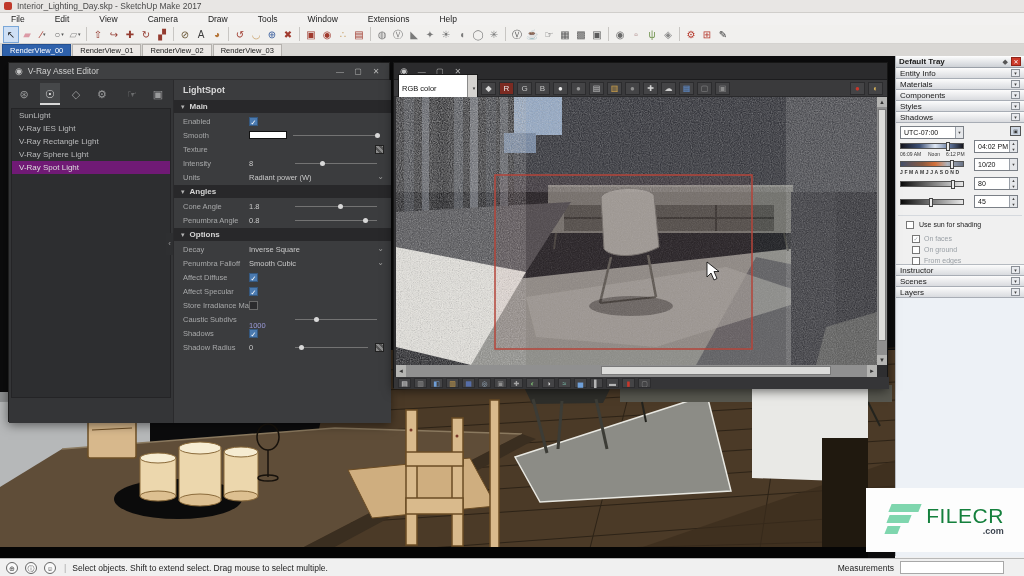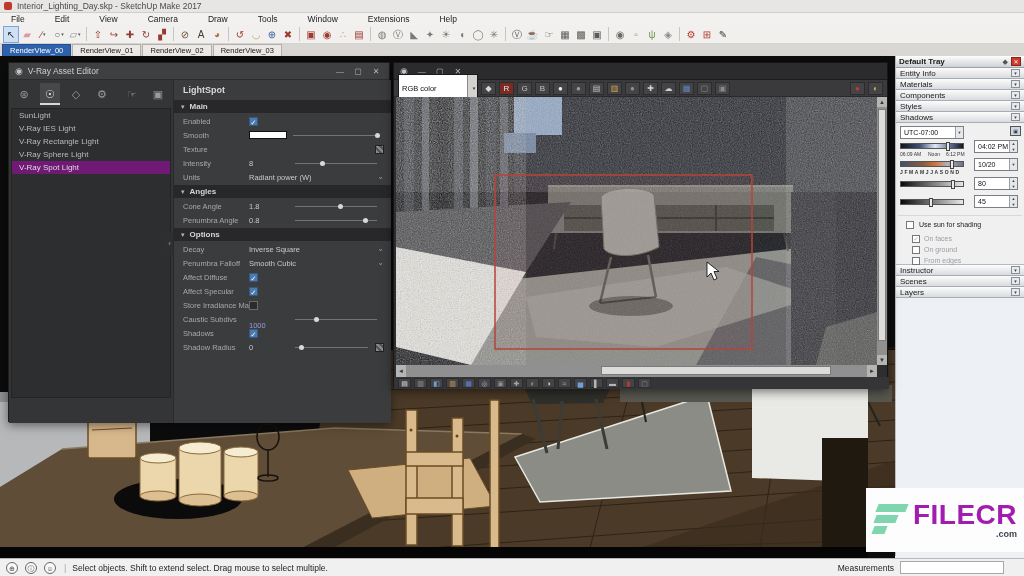--- a/index.html
+++ b/index.html
@@ -103,21 +103,21 @@
 .st-ic{width:12px;height:12px;border:1px solid #666;border-radius:50%;font-size:7px;line-height:11px;text-align:center;color:#444;margin-right:7px;flex:none;background:#fafafa}
 .st-sep{color:#aaa;font-size:9px;margin:0 6px 0 1px}
 #st-hint{font-size:8.5px;color:#222;white-space:nowrap}
 #st-meas{margin-left:auto;display:flex;align-items:center;gap:6px;padding-right:20px}
 #st-meas-label{font-size:8.5px;color:#222}
 #st-meas-box{width:104px;height:13px;background:#fff;border:1px solid #a8a8a8}
 #watermark{position:absolute;left:866px;top:488px;width:158px;height:64px;background:#fdfdfd;display:flex;align-items:center;justify-content:center;gap:6px;z-index:8}
 #wm-f{width:34px;height:40px;position:relative;flex:none}
 #wm-f div{position:absolute;background:#7fd6ae;transform:skewX(-22deg)}
 #wm-text{line-height:1}
-#wm-name{font-size:28px;font-weight:bold;color:#a21caf;letter-spacing:.5px}
+#wm-name{font-size:21px;font-weight:normal;color:#15803d;letter-spacing:.5px}
 #wm-tld{font-size:9px;font-weight:bold;color:#3d4550;text-align:right;margin-top:1px}
 </style>
 </head>
 <body>
 
 <div id="screen">
 
   <div id="su-titlebar">
     <span class="su-logo"></span>
     <span class="su-title">Interior_Lighting_Day.skp - SketchUp Make 2017</span>

